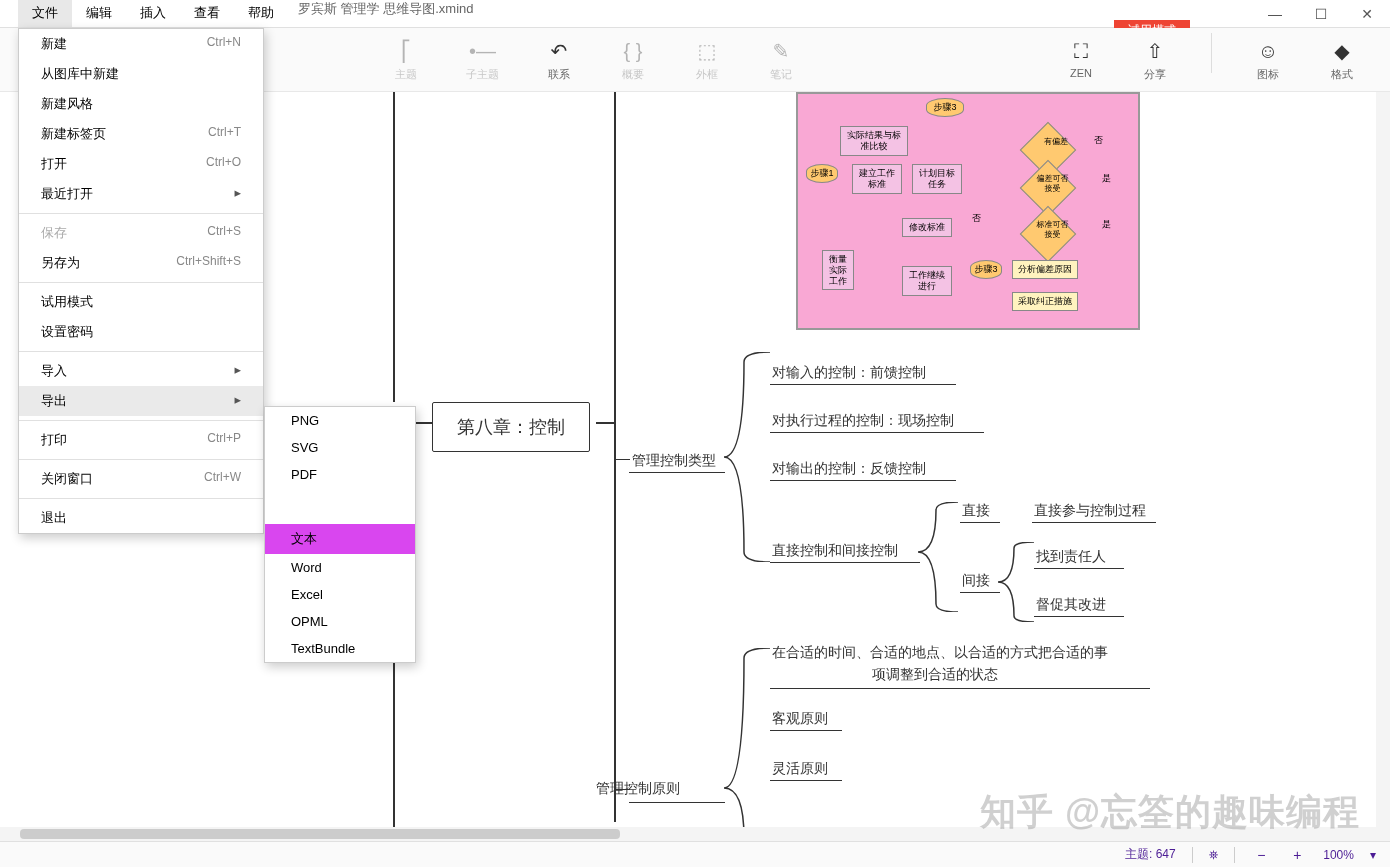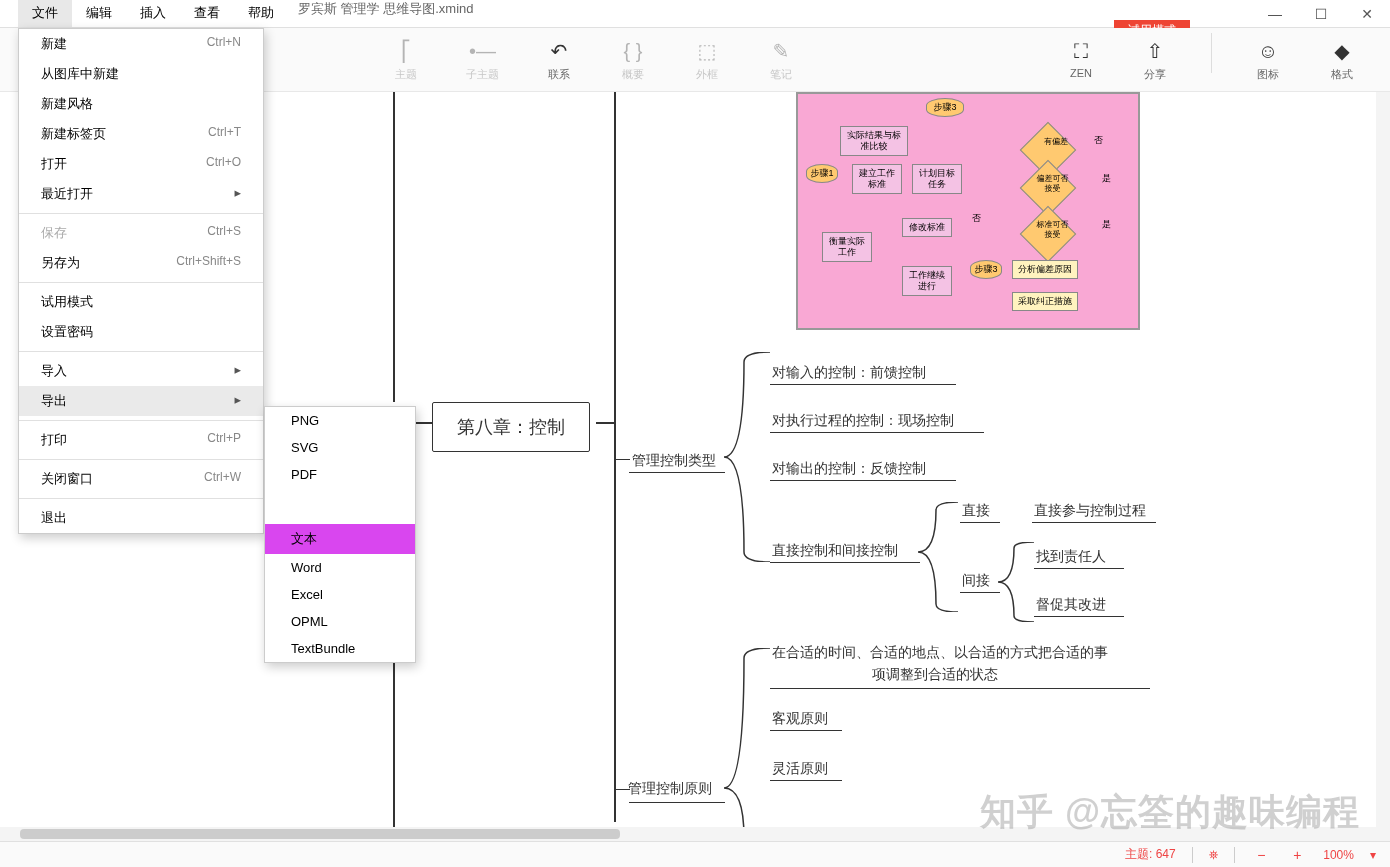--- a/index.html
+++ b/index.html
@@ -42,21 +42,21 @@
     .mm-line { position: absolute; background: #333; }
     
     .embedded-img { position: absolute; top: 0px; left: 796px; width: 344px; height: 238px; border: 2px solid #999; background: #f9a8d4; }
     .flow-box { position: absolute; border: 1px solid #888; font-size: 9px; text-align: center; padding: 3px; line-height: 1.2; }
     .fb-pink { background: #f4c2e4; }
     .fb-orange { background: #ffc970; border-radius: 50% / 40%; }
     .fb-yellow { background: #fff3bf; }
     .fb-diamond { background: #ffc970; transform: rotate(45deg); width: 40px; height: 40px; }
     .fb-diamond span { display: block; transform: rotate(-45deg); font-size: 8px; }
     
-    .statusbar { position: absolute; bottom: 0; left: 0; right: 0; height: 26px; background: #fafafa; border-top: 1px solid #e0e0e0; display: flex; align-items: center; justify-content: flex-end; padding: 0 14px; gap: 16px; font-size: 12px; color: #ef4444; }
+    .statusbar { position: absolute; bottom: 0; left: 0; right: 0; height: 26px; background: #fafafa; border-top: 1px solid #e0e0e0; display: flex; align-items: center; justify-content: flex-end; padding: 0 14px; gap: 16px; font-size: 12px; color: #4c1d95; }
     .status-sep { width: 1px; height: 16px; background: #ccc; }
     .zoom-btn { width: 20px; text-align: center; cursor: pointer; font-size: 14px; }
     
     .watermark { position: absolute; bottom: 30px; right: 30px; font-size: 36px; color: rgba(120,120,120,0.35); font-weight: 700; pointer-events: none; letter-spacing: 1px; }
     
     .scrollbar-v { position: absolute; right: 0; top: 92px; bottom: 26px; width: 14px; background: #f4f4f4; }
     .scrollbar-h { position: absolute; left: 0; right: 14px; bottom: 26px; height: 14px; background: #f4f4f4; }
     .scroll-thumb-h { position: absolute; left: 20px; width: 600px; height: 10px; top: 2px; background: #ccc; border-radius: 4px; }
   </style>
 </head>
@@ -166,21 +166,21 @@
     <div class="mm-text" style="left:962px;top:480px">间接</div>
     <div class="mm-line" style="left:960px;top:500px;width:40px;height:1px"></div>
     <svg style="position:absolute;left:998px;top:450px;width:36px;height:80px">
         <path d="M0 40 Q16 40 16 6 Q16 0 36 0 M0 40 Q16 40 16 74 Q16 80 36 80" fill="none" stroke="#333" stroke-width="1.5"></path>
       </svg>
     <div class="mm-text" style="left:1036px;top:456px">找到责任人</div>
     <div class="mm-line" style="left:1034px;top:476px;width:90px;height:1px"></div>
     <div class="mm-text" style="left:1036px;top:504px">督促其改进</div>
     <div class="mm-line" style="left:1034px;top:524px;width:90px;height:1px"></div>
 
-    <div class="mm-text" style="left:628px;top:688px">管理控制原则</div>
+    <div class="mm-text" style="left:596px;top:688px">管理控制原则</div>
     <div class="mm-line" style="left:614px;top:697px;width:16px;height:1px"></div>
     <div class="mm-line" style="left:629px;top:710px;width:96px;height:1px"></div>
     <svg style="position:absolute;left:724px;top:556px;width:46px;height:200px">
         <path d="M0 140 Q20 140 20 10 Q20 0 46 0 M0 140 Q20 140 20 190 Q20 200 46 200" fill="none" stroke="#333" stroke-width="1.5"></path>
       </svg>
 
     <div class="mm-text" style="left:772px;top:552px">在合适的时间、合适的地点、以合适的方式把合适的事</div>
     <div class="mm-text" style="left:872px;top:574px">项调整到合适的状态</div>
     <div class="mm-line" style="left:770px;top:596px;width:380px;height:1px"></div>
 
@@ -188,21 +188,21 @@
     <div class="mm-line" style="left:770px;top:638px;width:72px;height:1px"></div>
     <div class="mm-text" style="left:772px;top:668px">灵活原则</div>
     <div class="mm-line" style="left:770px;top:688px;width:72px;height:1px"></div>
 
     <div class="embedded-img">
       <div class="flow-box fb-orange" style="left:128px;top:4px;width:38px">步骤3</div>
       <div class="flow-box fb-pink" style="left:42px;top:32px;width:68px">实际结果与标准比较</div>
       <div class="flow-box fb-orange" style="left:8px;top:70px;width:32px">步骤1</div>
       <div class="flow-box fb-pink" style="left:54px;top:70px;width:50px">建立工作标准</div>
       <div class="flow-box fb-pink" style="left:114px;top:70px;width:50px">计划目标任务</div>
-      <div class="flow-box fb-pink" style="left:24px;top:138px;width:50px">衡量实际工作</div>
+      <div class="flow-box fb-pink" style="left:24px;top:156px;width:32px">衡量实际工作</div>
       <div class="flow-box fb-pink" style="left:104px;top:124px;width:50px">修改标准</div>
       <div class="flow-box fb-pink" style="left:104px;top:172px;width:50px">工作继续进行</div>
       <div class="flow-box fb-orange" style="left:172px;top:166px;width:32px">步骤3</div>
       <div class="flow-box fb-diamond" style="left:230px;top:36px">
           <span>有偏差</span>
         </div>
       <div class="flow-box fb-diamond" style="left:230px;top:74px">
           <span>偏差可否接受</span>
         </div>
       <div class="flow-box fb-diamond" style="left:230px;top:120px">

